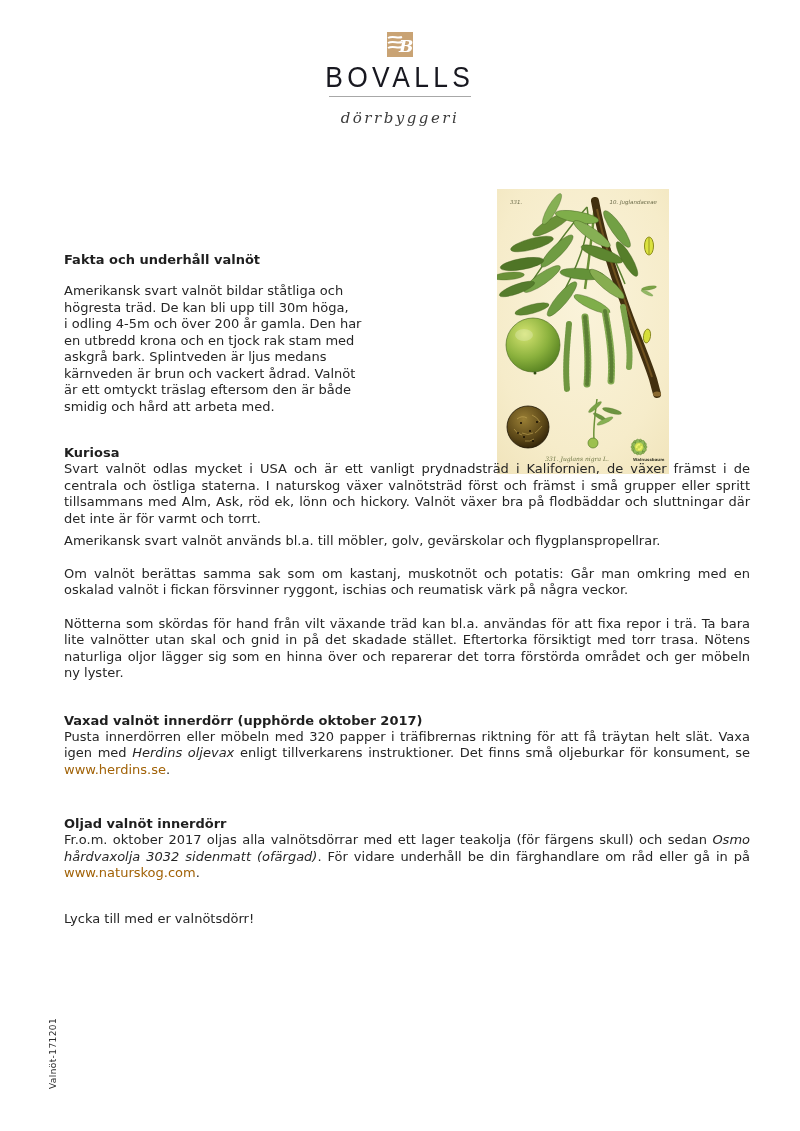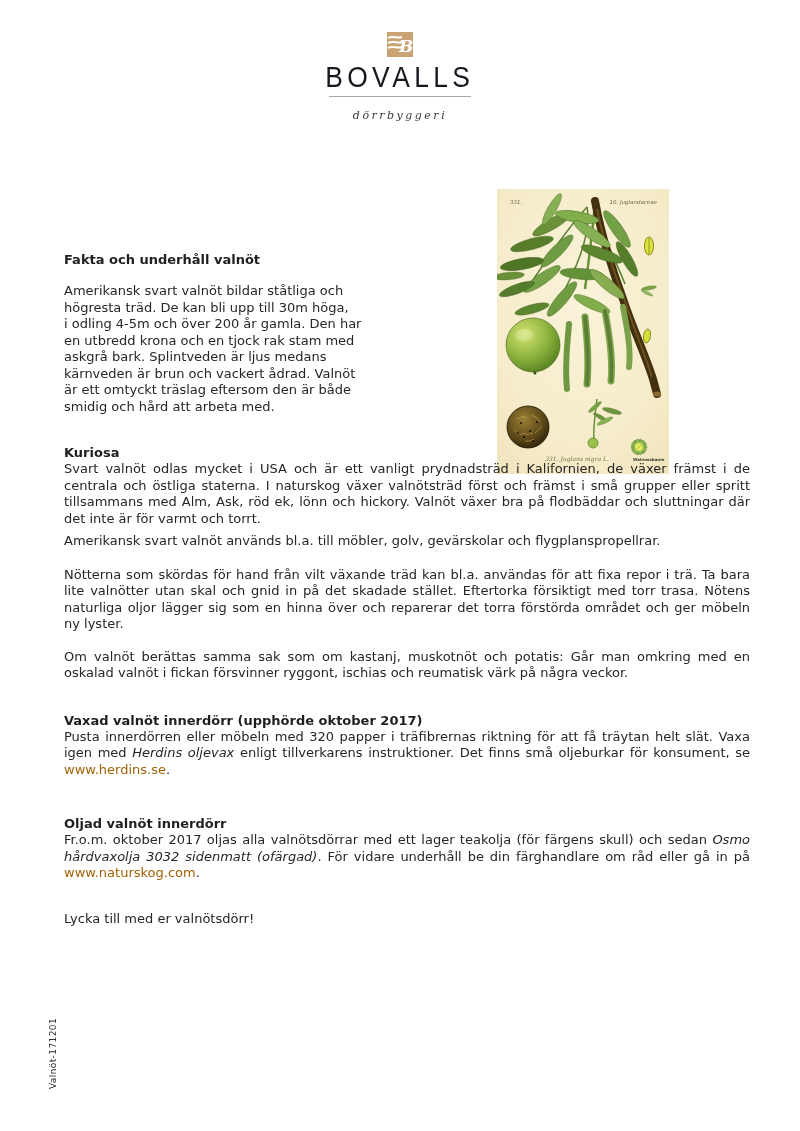--- a/index.html
+++ b/index.html
@@ -15,21 +15,21 @@
   .logo-icon { display:block; margin:32px auto 4px auto; width:26px; height:25px; }
   .logo-name {
     font-family:"Liberation Sans","DejaVu Sans",sans-serif;
     font-size:30px; letter-spacing:5px; color:#181820; font-weight:400;
     display:inline-block; transform:scaleX(.88); transform-origin:center;
     line-height:32px;
   }
   .logo-divider { width:142px; height:1px; background:#a8a8a8; margin:3px auto 5px auto; }
   .logo-tagline {
     font-family:"DejaVu Serif","Liberation Serif",serif;
-    font-style:italic; font-size:11px; letter-spacing:2.5px; color:#3b3b3b;margin-top:12px;
+    font-style:italic; font-size:15px; letter-spacing:2.5px; color:#3b3b3b;margin-top:12px;
   }
 
   
   .plate { position:absolute; left:497px; top:189px; width:172px; height:285px; }
 
   
   .content {
     position:absolute; left:64px; top:252px; width:686px;
     font-size:13px; line-height:16.5px; color:#262626;
   }
@@ -213,23 +213,23 @@
 askgrå bark. Splintveden är ljus medans
 kärnveden är brun och vackert ådrad. Valnöt
 är ett omtyckt träslag eftersom den är både
 smidig och hård att arbeta med.</p>
 
     <h3 class="mt-kuriosa">Kuriosa</h3>
     <p class="just">Svart valnöt odlas mycket i USA och är ett vanligt prydnadsträd i Kalifornien, de växer främst i de centrala och östliga staterna. I naturskog växer valnötsträd först och främst i små grupper eller spritt tillsammans med Alm, Ask, röd ek, lönn och hickory. Valnöt växer bra på flodbäddar och sluttningar där det inte är för varmt och torrt.</p>
 
     <p class="mt-usage">Amerikansk svart valnöt används bl.a. till möbler, golv, gevärskolar och flygplanspropellrar.</p>
 
+    <p class="just mt-folk">Om valnöt berättas samma sak som om kastanj, muskotnöt och potatis: Går man omkring med en oskalad valnöt i fickan försvinner ryggont, ischias och reumatisk värk på några veckor.</p>
+
     <p class="just mt-nuts">Nötterna som skördas för hand från vilt växande träd kan bl.a. användas för att fixa repor i trä. Ta bara lite valnötter utan skal och gnid in på det skadade stället. Eftertorka försiktigt med torr trasa. Nötens naturliga oljor lägger sig som en hinna över och reparerar det torra förstörda området och ger möbeln ny lyster.</p>
-
-    <p class="just mt-folk">Om valnöt berättas samma sak som om kastanj, muskotnöt och potatis: Går man omkring med en oskalad valnöt i fickan försvinner ryggont, ischias och reumatisk värk på några veckor.</p>
 
     <h3 class="mt-vaxad">Vaxad valnöt innerdörr (upphörde oktober 2017)</h3>
     <p class="just"><span>Pusta innerdörren eller möbeln med 320 papper i träfibrernas riktning för att få träytan helt slät. Vaxa igen med </span><em>Herdins oljevax</em><span> enligt tillverkarens instruktioner. Det finns små oljeburkar för konsument, se </span><a class="doc-link">www.herdins.se</a><span>.</span></p>
 
     <h3 class="mt-oljad">Oljad valnöt innerdörr</h3>
     <p class="just"><span>Fr.o.m. oktober 2017 oljas alla valnötsdörrar med ett lager teakolja (för färgens skull) och sedan </span><em>Osmo hårdvaxolja 3032 sidenmatt (ofärgad)</em><span>. För vidare underhåll be din färghandlare om råd eller gå in på </span><a class="doc-link">www.naturskog.com</a><span>.</span></p>
 
     <p class="mt-close">Lycka till med er valnötsdörr!</p>
   </div>
 

